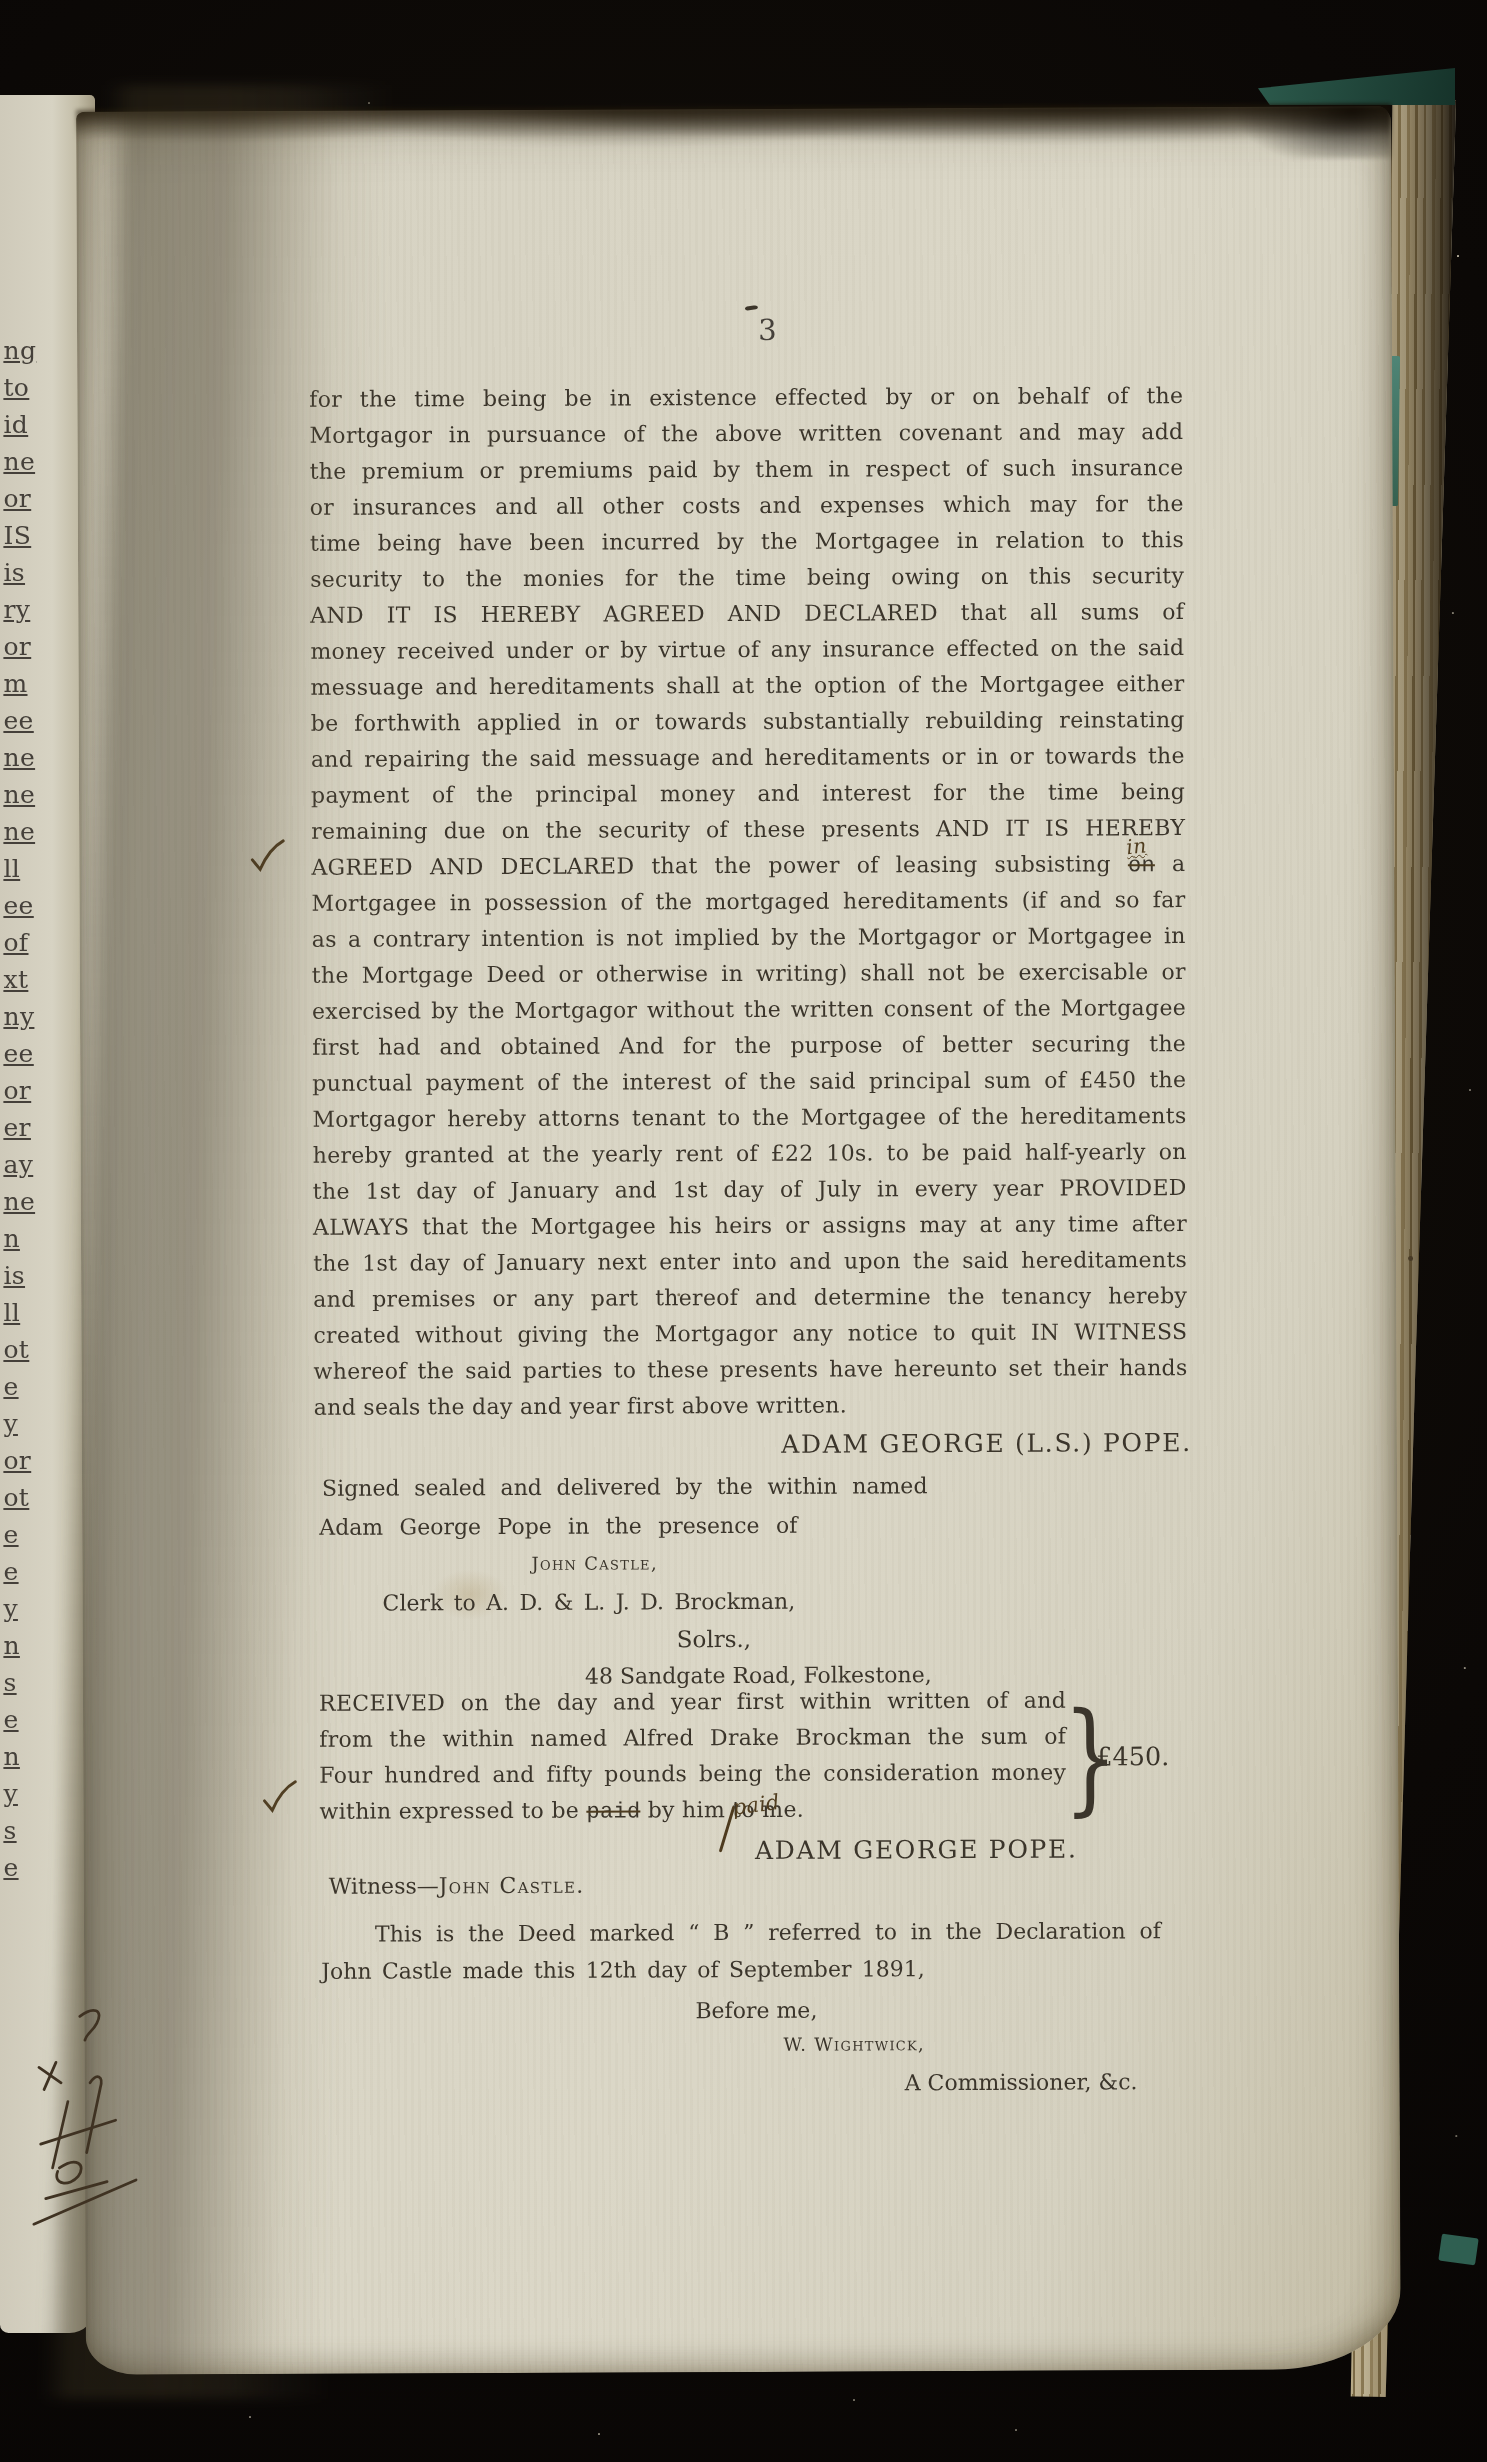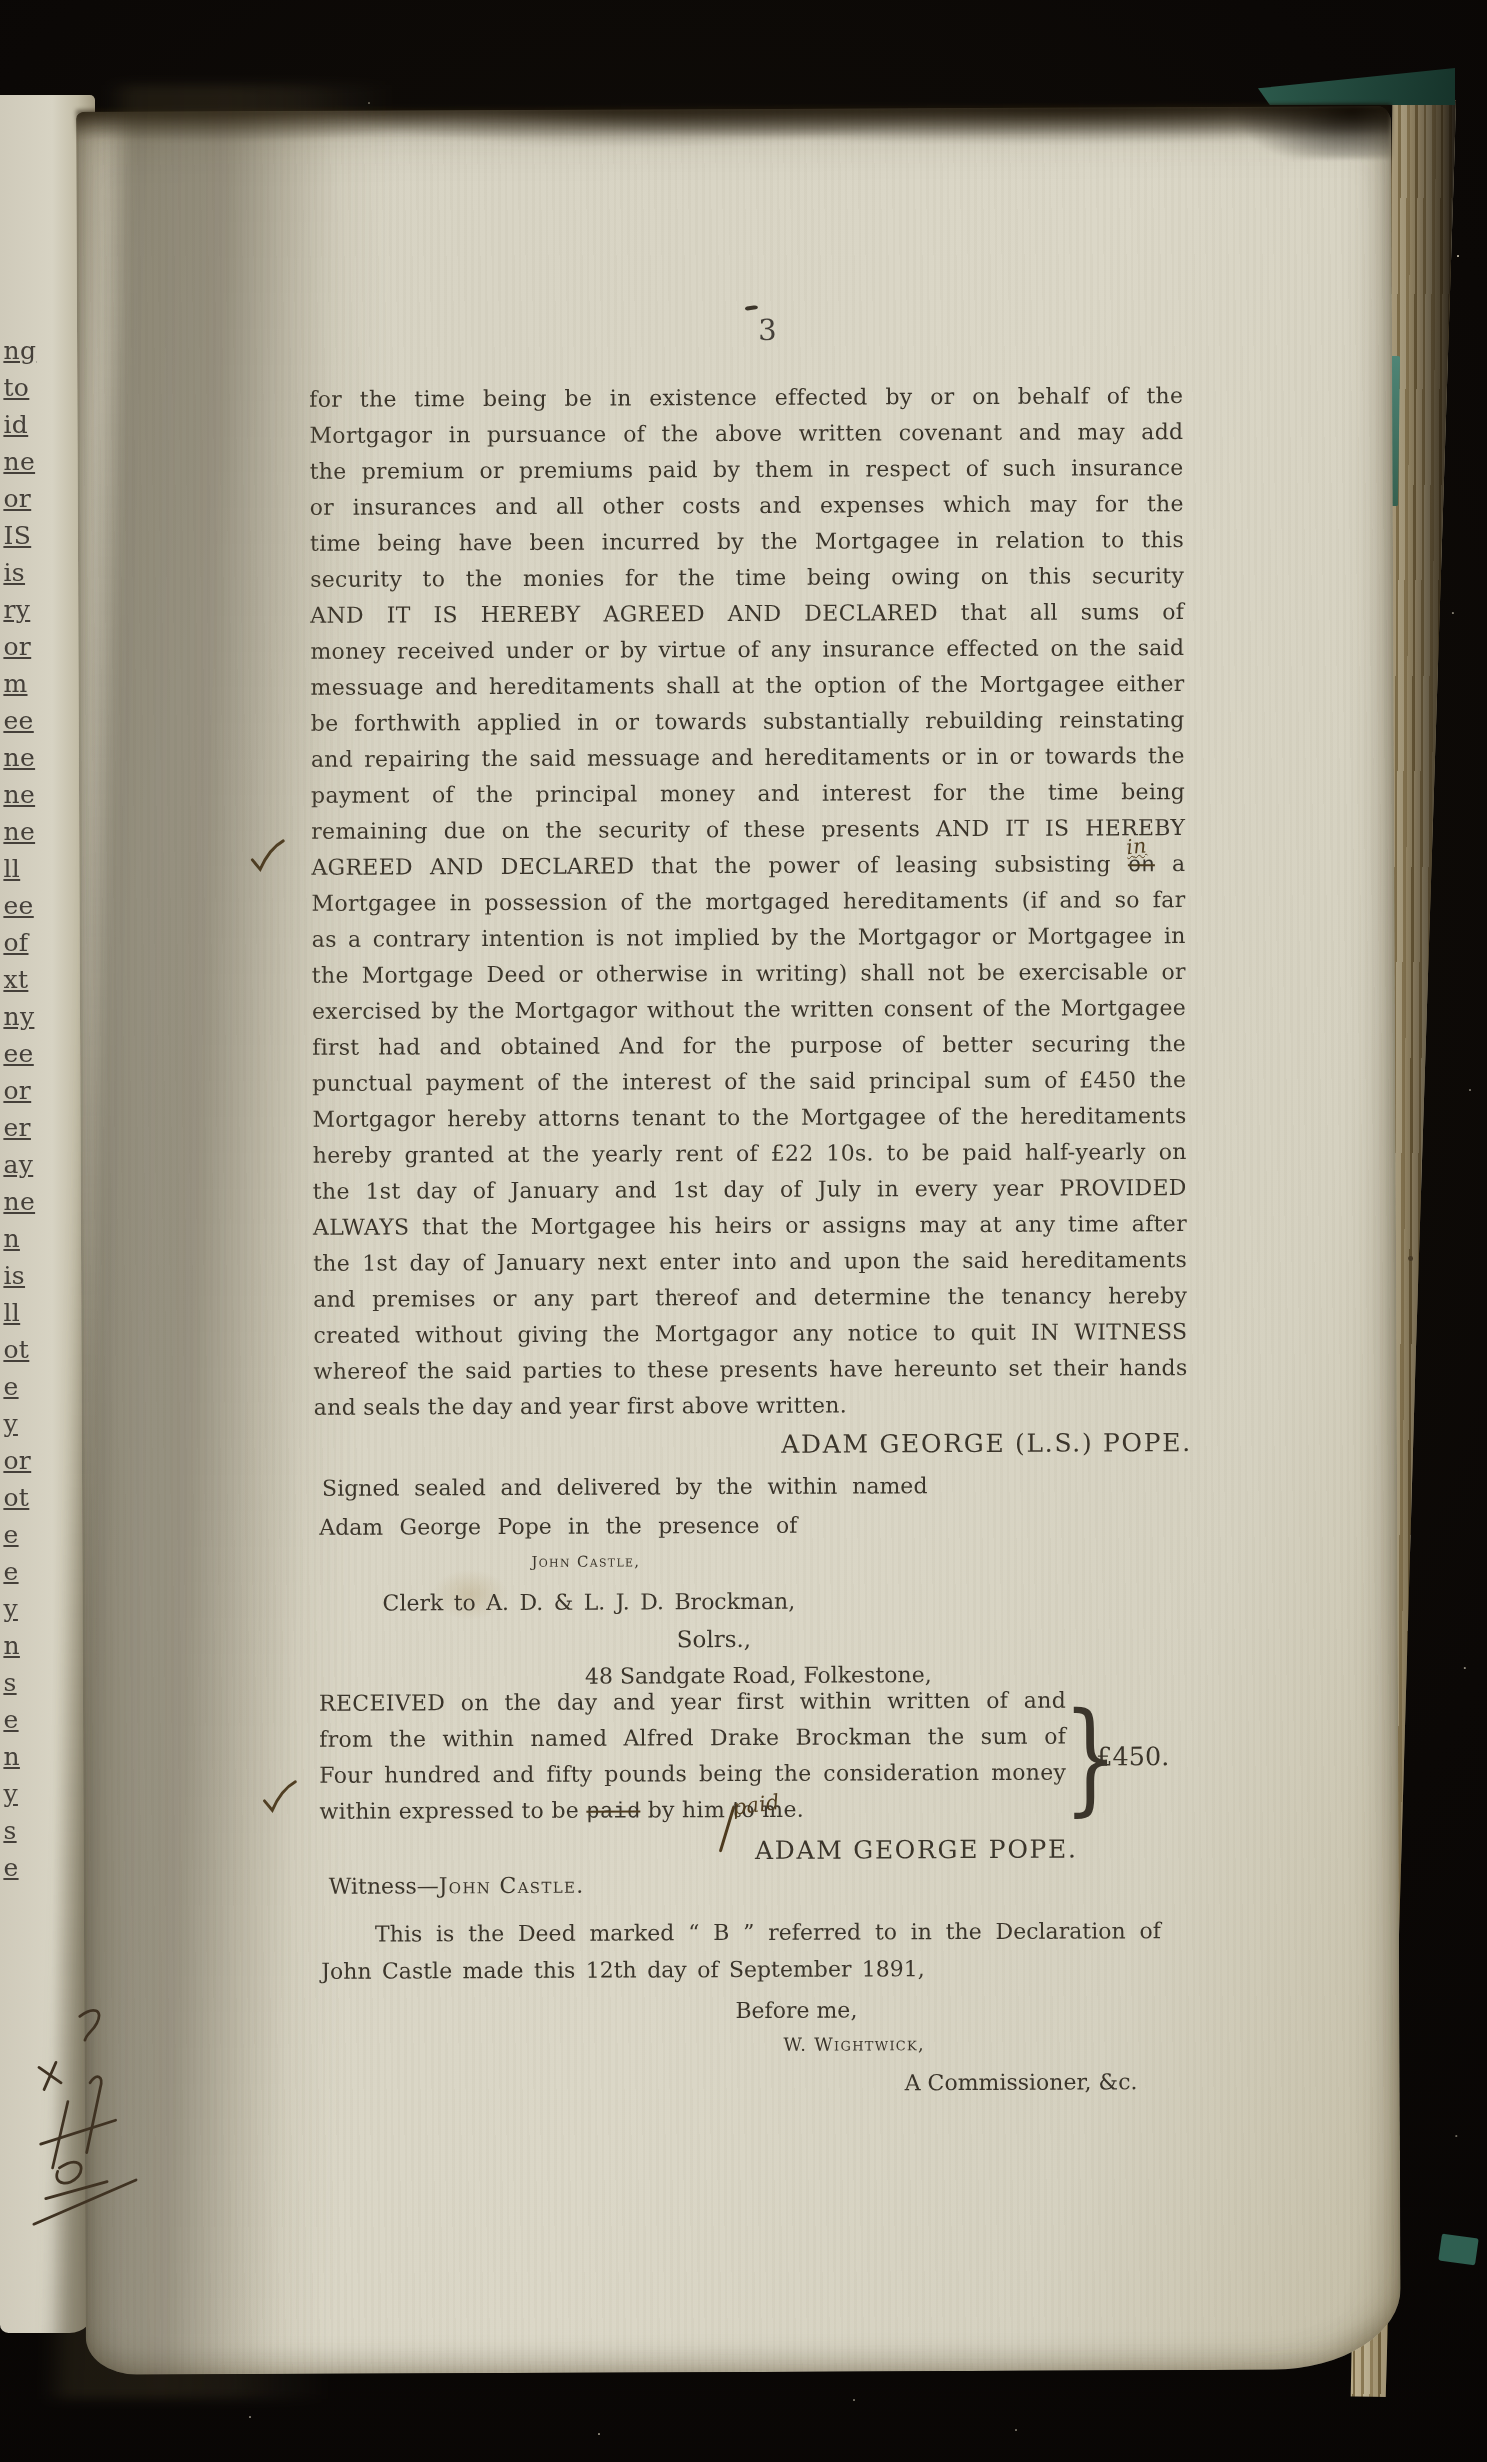--- a/index.html
+++ b/index.html
@@ -76,36 +76,36 @@
   .hand.above{position:absolute;left:-1.7px;top:-23px;font-size:20.4px;transform:rotate(-5deg);
     text-decoration:underline wavy 1.3px #503d1f;}
   .ins-anchor{position:relative;display:inline-block;width:0;height:0;vertical-align:baseline;}
   .ins-slash{position:absolute;left:0.9px;top:-12px;width:2.6px;height:48px;background:#4d3a1e;
     transform:rotate(17deg);border-radius:1.7px;}
   .ins-word{position:absolute;left:7.7px;top:-31px;font-size:21px;white-space:nowrap;transform:rotate(-7deg);}
   .sig-primary{position:absolute;left:234px;top:1321px;width:876px;text-align:right;
     font-size:25px;letter-spacing:1.7px;color:#3b352b;}
   .att-1{position:absolute;left:240px;top:1365px;font-size:22px;word-spacing:7.7px;color:#3b352b;}
   .att-2{position:absolute;left:237px;top:1404px;font-size:22px;word-spacing:9.4px;color:#3b352b;}
-  .att-name{position:absolute;left:449px;top:1443px;font-size:15px;font-variant:small-caps;letter-spacing:1.3px;color:#3b352b;}
+  .att-name{position:absolute;left:449px;top:1443px;font-size:18px;font-variant:small-caps;letter-spacing:1.3px;color:#3b352b;}
   .att-clerk{position:absolute;left:300px;top:1480px;font-size:22px;word-spacing:3.4px;color:#3b352b;}
   .att-solrs{position:absolute;left:594px;top:1517px;font-size:23px;color:#3b352b;}
   .att-addr{position:absolute;left:502px;top:1554px;font-size:22px;color:#3b352b;}
   .receipt{position:absolute;left:236px;top:1574px;width:747px;
     font-size:22px;line-height:38px;color:#3b352b;letter-spacing:0.3px;}
   .brace{position:absolute;left:980px;top:1579px;font-size:95px;color:#3b352b;
     transform:scaleY(1.28) scaleX(.9);transform-origin:top left;font-family:"DejaVu Serif",serif;}
   .amount{position:absolute;left:1013px;top:1634px;font-size:25.5px;color:#3b352b;}
   .sig-receipt{position:absolute;left:228px;top:1727px;width:766px;text-align:right;
     font-size:25px;letter-spacing:1.7px;color:#3b352b;}
   .witness-line{position:absolute;left:245px;top:1763px;font-size:22px;color:#3b352b;}
   .witness-line .sc{font-variant:small-caps;letter-spacing:1.3px;text-align:right;}
   .end-1{position:absolute;left:291px;top:1811px;font-size:22px;word-spacing:6.8px;color:#3b352b;}
   .end-2{position:absolute;left:237px;top:1848px;font-size:22px;word-spacing:3.4px;color:#3b352b;}
-  .end-3{position:absolute;left:611px;top:1889px;font-size:22px;color:#3b352b;margin-left:40px;}
+  .end-3{position:absolute;left:611px;top:1889px;font-size:22px;color:#3b352b;}
   .end-4{position:absolute;left:699px;top:1925px;font-size:18px;font-variant:small-caps;letter-spacing:1.3px;color:#3b352b;}
   .end-5{position:absolute;left:820px;top:1962px;font-size:22px;color:#3b352b;}
   .check{position:absolute;}
   .check-1{left:167px;top:723px;}
   .check-2{left:175px;top:1664px;}
   .scribbles{position:absolute;left:15.3px;top:2001px;}
 </style>
 </head>
 <body>
 

